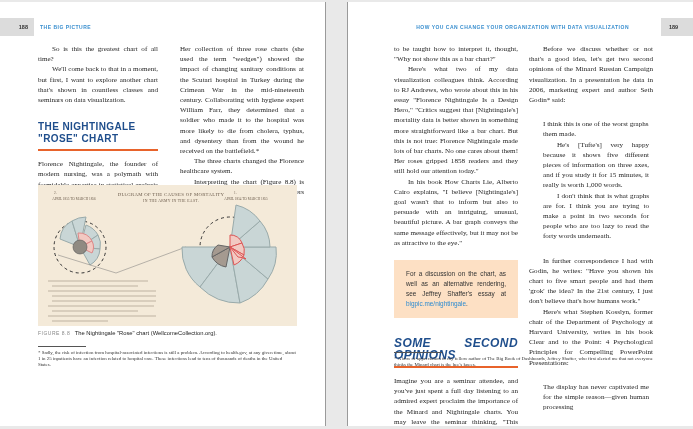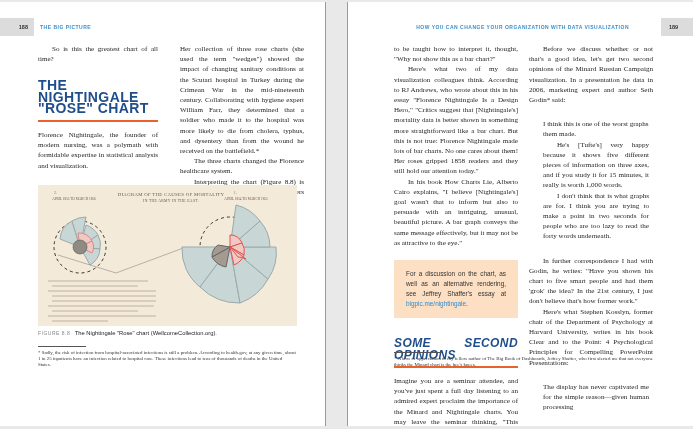--- a/index.html
+++ b/index.html
@@ -6,21 +6,21 @@
   html, body { width: 693px; height: 429px; overflow: hidden; background: #e9e9e9; }
   body { position: relative; font-family: "Liberation Serif", serif; color: #222; }
   .page { position: absolute; top: 2px; height: 424px; background: #ffffff; overflow: hidden; }
   #left-page { left: 0; width: 326px; border-right: 1px solid #9a9a9a; }
   #right-page { left: 347px; width: 352px; border-left: 1px solid #9a9a9a; }
   .folio { position: absolute; top: 16px; height: 18px; background: #dcdcdc; font-family: "Liberation Sans", sans-serif; font-size: 5.5px; font-weight: bold; color: #333; display: flex; align-items: center; }
   .running-head { position: absolute; top: 22px; font-family: "Liberation Sans", sans-serif; font-size: 5px; font-weight: bold; letter-spacing: 0.5px; color: #3a8fcf; }
   .col { position: absolute; font-size: 7.1px; line-height: 10.2px; text-align: justify; color: #1f1f1f; }
   .col p { text-indent: 0; }
   .col p.ind { text-indent: 14px; }
-  .h2 { font-family: "Liberation Sans", sans-serif; font-weight: bold; color: #1f4e8c; font-size: 14px; line-height: 11.5px; letter-spacing: 0.4px; padding-bottom: 5px; border-bottom: 2px solid #e8632b; margin-bottom: 8px; }
+  .h2 { font-family: "Liberation Sans", sans-serif; font-weight: bold; color: #1f4e8c; font-size: 10px; line-height: 11.5px; letter-spacing: 0.4px; padding-bottom: 5px; border-bottom: 2px solid #e8632b; margin-bottom: 8px; }
   .figure { position: absolute; left: 38px; top: 183px; width: 259px; height: 141px; background: #f4ead9; }
   .fig-title { position: absolute; left: 78px; top: 7px; font-size: 4.8px; color: #6a5a4a; letter-spacing: 0.3px; text-align: center; width: 110px; line-height: 6px; }
   .fig-sub { position: absolute; font-size: 3.4px; color: #6a5a4a; }
   .caption { position: absolute; left: 38px; top: 328px; font-family: "Liberation Sans", sans-serif; font-size: 5.8px; color: #222; }
   .caption .lbl { color: #888; letter-spacing: 0.5px; font-size: 5px; margin-right: 3px; }
   .fn-rule { position: absolute; width: 48px; border-top: 0.8px solid #555; }
   .footnote { position: absolute; font-size: 4.9px; line-height: 6.2px; color: #333; }
   .callout { background: #fde0c4; padding: 9px 12px; font-family: "Liberation Sans", sans-serif; font-size: 6.4px; line-height: 10px; color: #333; margin: 12px 0 20px 0; }
   .callout a { color: #2d8bd0; text-decoration: none; }
   .quote { padding-left: 14px; padding-right: 4px; margin: 6px 0; }
@@ -28,20 +28,21 @@
 </style>
 </head>
 <body>
 
 <div class="page" id="left-page">
   <div class="folio" style="left:0; width:34px; justify-content:flex-end; padding-right:6px;">188</div>
   <div class="running-head" style="left:40px;">THE BIG PICTURE</div>
 
   <div class="col" style="left:38px; top:42px; width:120px;">
     <p class="ind">So is this the greatest chart of all time?</p>
+    <p class="ind">We'll come back to that in a moment, but first, I want to explore another chart that's shown in countless classes and seminars on data visualization.</p>
     <div style="height:16px"></div>
     <div class="h2">
       <div>THE NIGHTINGALE</div>
       <div>"ROSE" CHART</div>
     </div>
     <p>Florence Nightingale, the founder of modern nursing, was a polymath with formidable expertise in statistical analysis and visualization.</p>
   </div>
 
   <div class="col" style="left:172px; top:42px; width:124px;margin-left:8px;">
     <p>Her collection of three rose charts (she used the term "wedges") showed the impact of changing sanitary conditions at the Scutari hospital in Turkey during the Crimean War in the mid-nineteenth century. Collaborating with hygiene expert William Farr, they determined that a soldier who made it to the hospital was more likely to die from cholera, typhus, and dysentery than from the wound he received on the battlefield.*</p>
@@ -132,21 +133,21 @@
 
   <div class="col" style="left:181px; top:42px; width:124px;">
     <p class="ind">Before we discuss whether or not that's a good idea, let's get two second opinions of the Minard Russian Campaign visualization. In a presentation he data in 2006, marketing expert and author Seth Godin* said:</p>
     <div class="gap"></div>
     <div class="quote">
       <p style="text-align:left;">I think this is one of the worst graphs them made.</p>
       <p class="ind">He's [Tufte's] very happy because it shows five different pieces of information on three axes, and if you study it for 15 minutes, it really is worth 1,000 words.</p>
       <p class="ind">I don't think that is what graphs are for. I think you are trying to make a point in two seconds for people who are too lazy to read the forty words underneath.</p>
     </div>
     <div class="gap"></div>
-    <p class="ind">In further correspondence I had with Godin, he writes: "Have you shown his chart to five smart people and had them 'grok' the idea? In the 21st century, I just don't believe that's how former work."</p>
+    <p class="ind">In further correspondence I had with Godin, he writes: "Have you shown his chart to five smart people and had them 'grok' the idea? In the 21st century, I just don't believe that's how humans work."</p>
     <p class="ind">Here's what Stephen Kosslyn, former chair of the Department of Psychology at Harvard University, writes in his book Clear and to the Point: 4 Psychological Principles for Compelling PowerPoint Presentations:</p>
     <div class="gap"></div>
     <div class="quote">
       <p>The display has never captivated me for the simple reason—given human processing</p>
     </div>
   </div>
 
   <div class="fn-rule" style="left:46px; top:350px;"></div>
   <div class="footnote" style="left:46px; top:354px; width:259px;">* A bow of appreciation to my fellow author of The Big Book of Dashboards, Jeffrey Shaffer, who first alerted me that not everyone thinks the Minard chart is the bee's knees.</div>
 </div>

